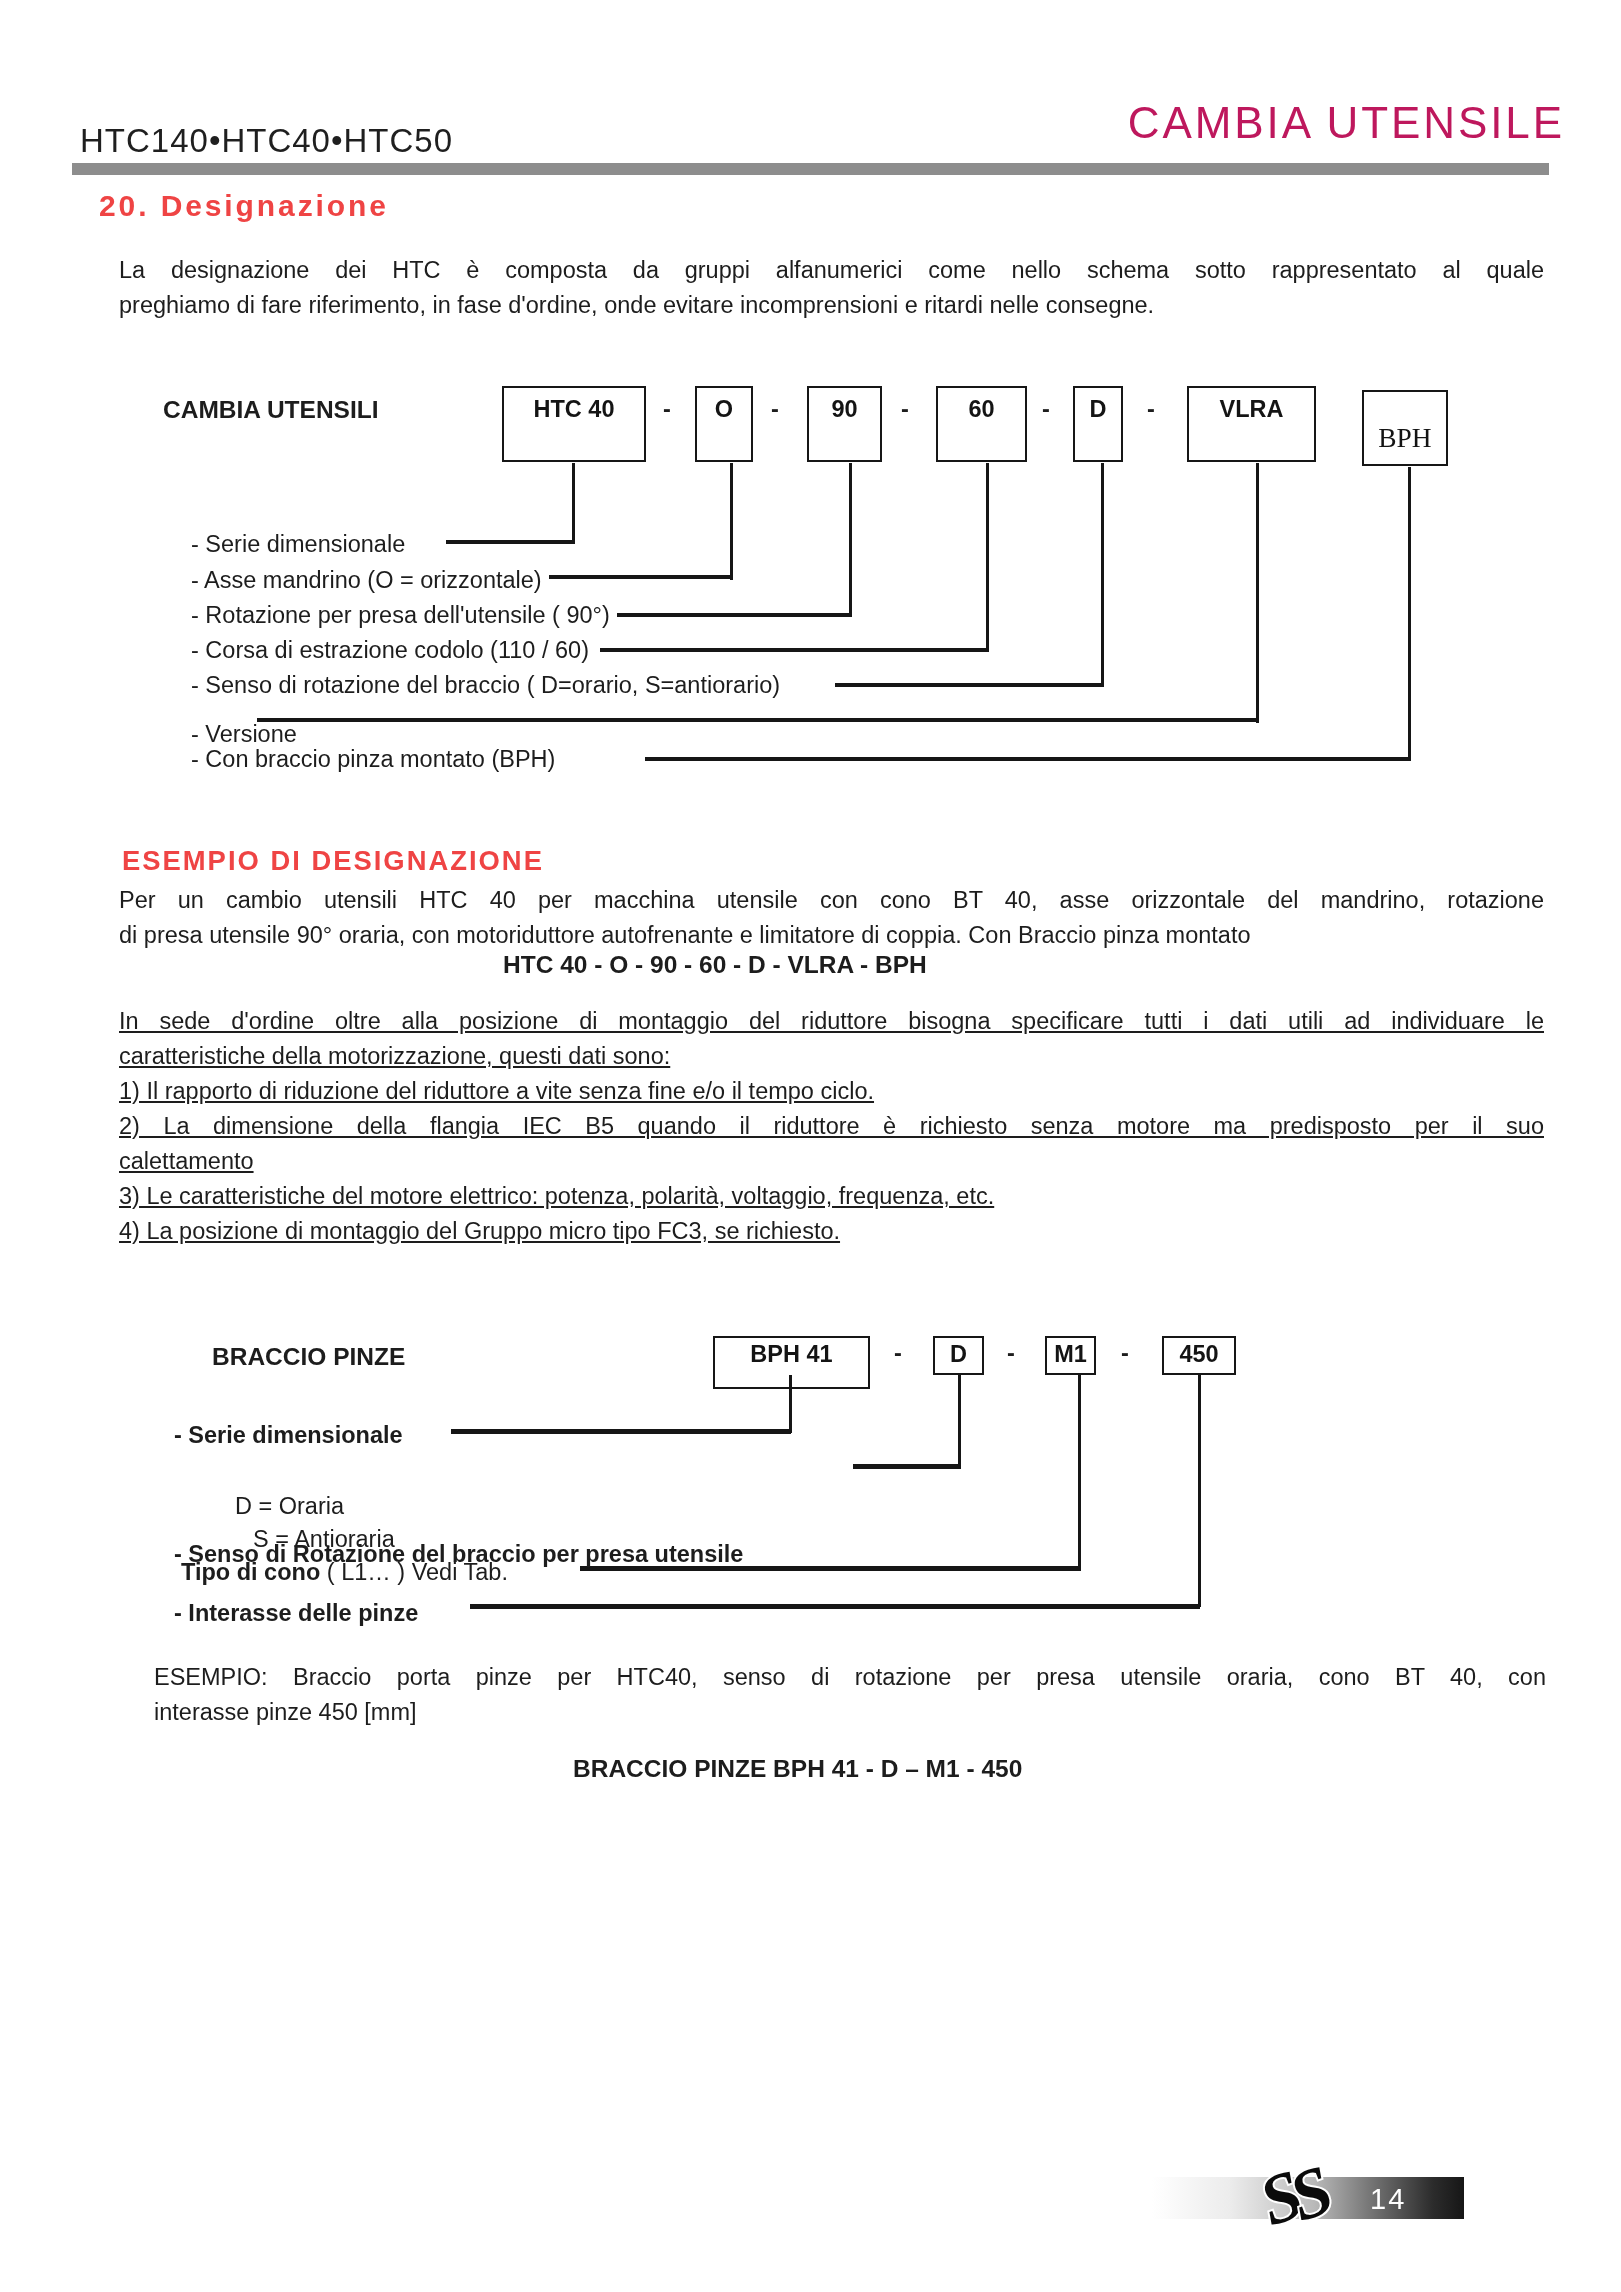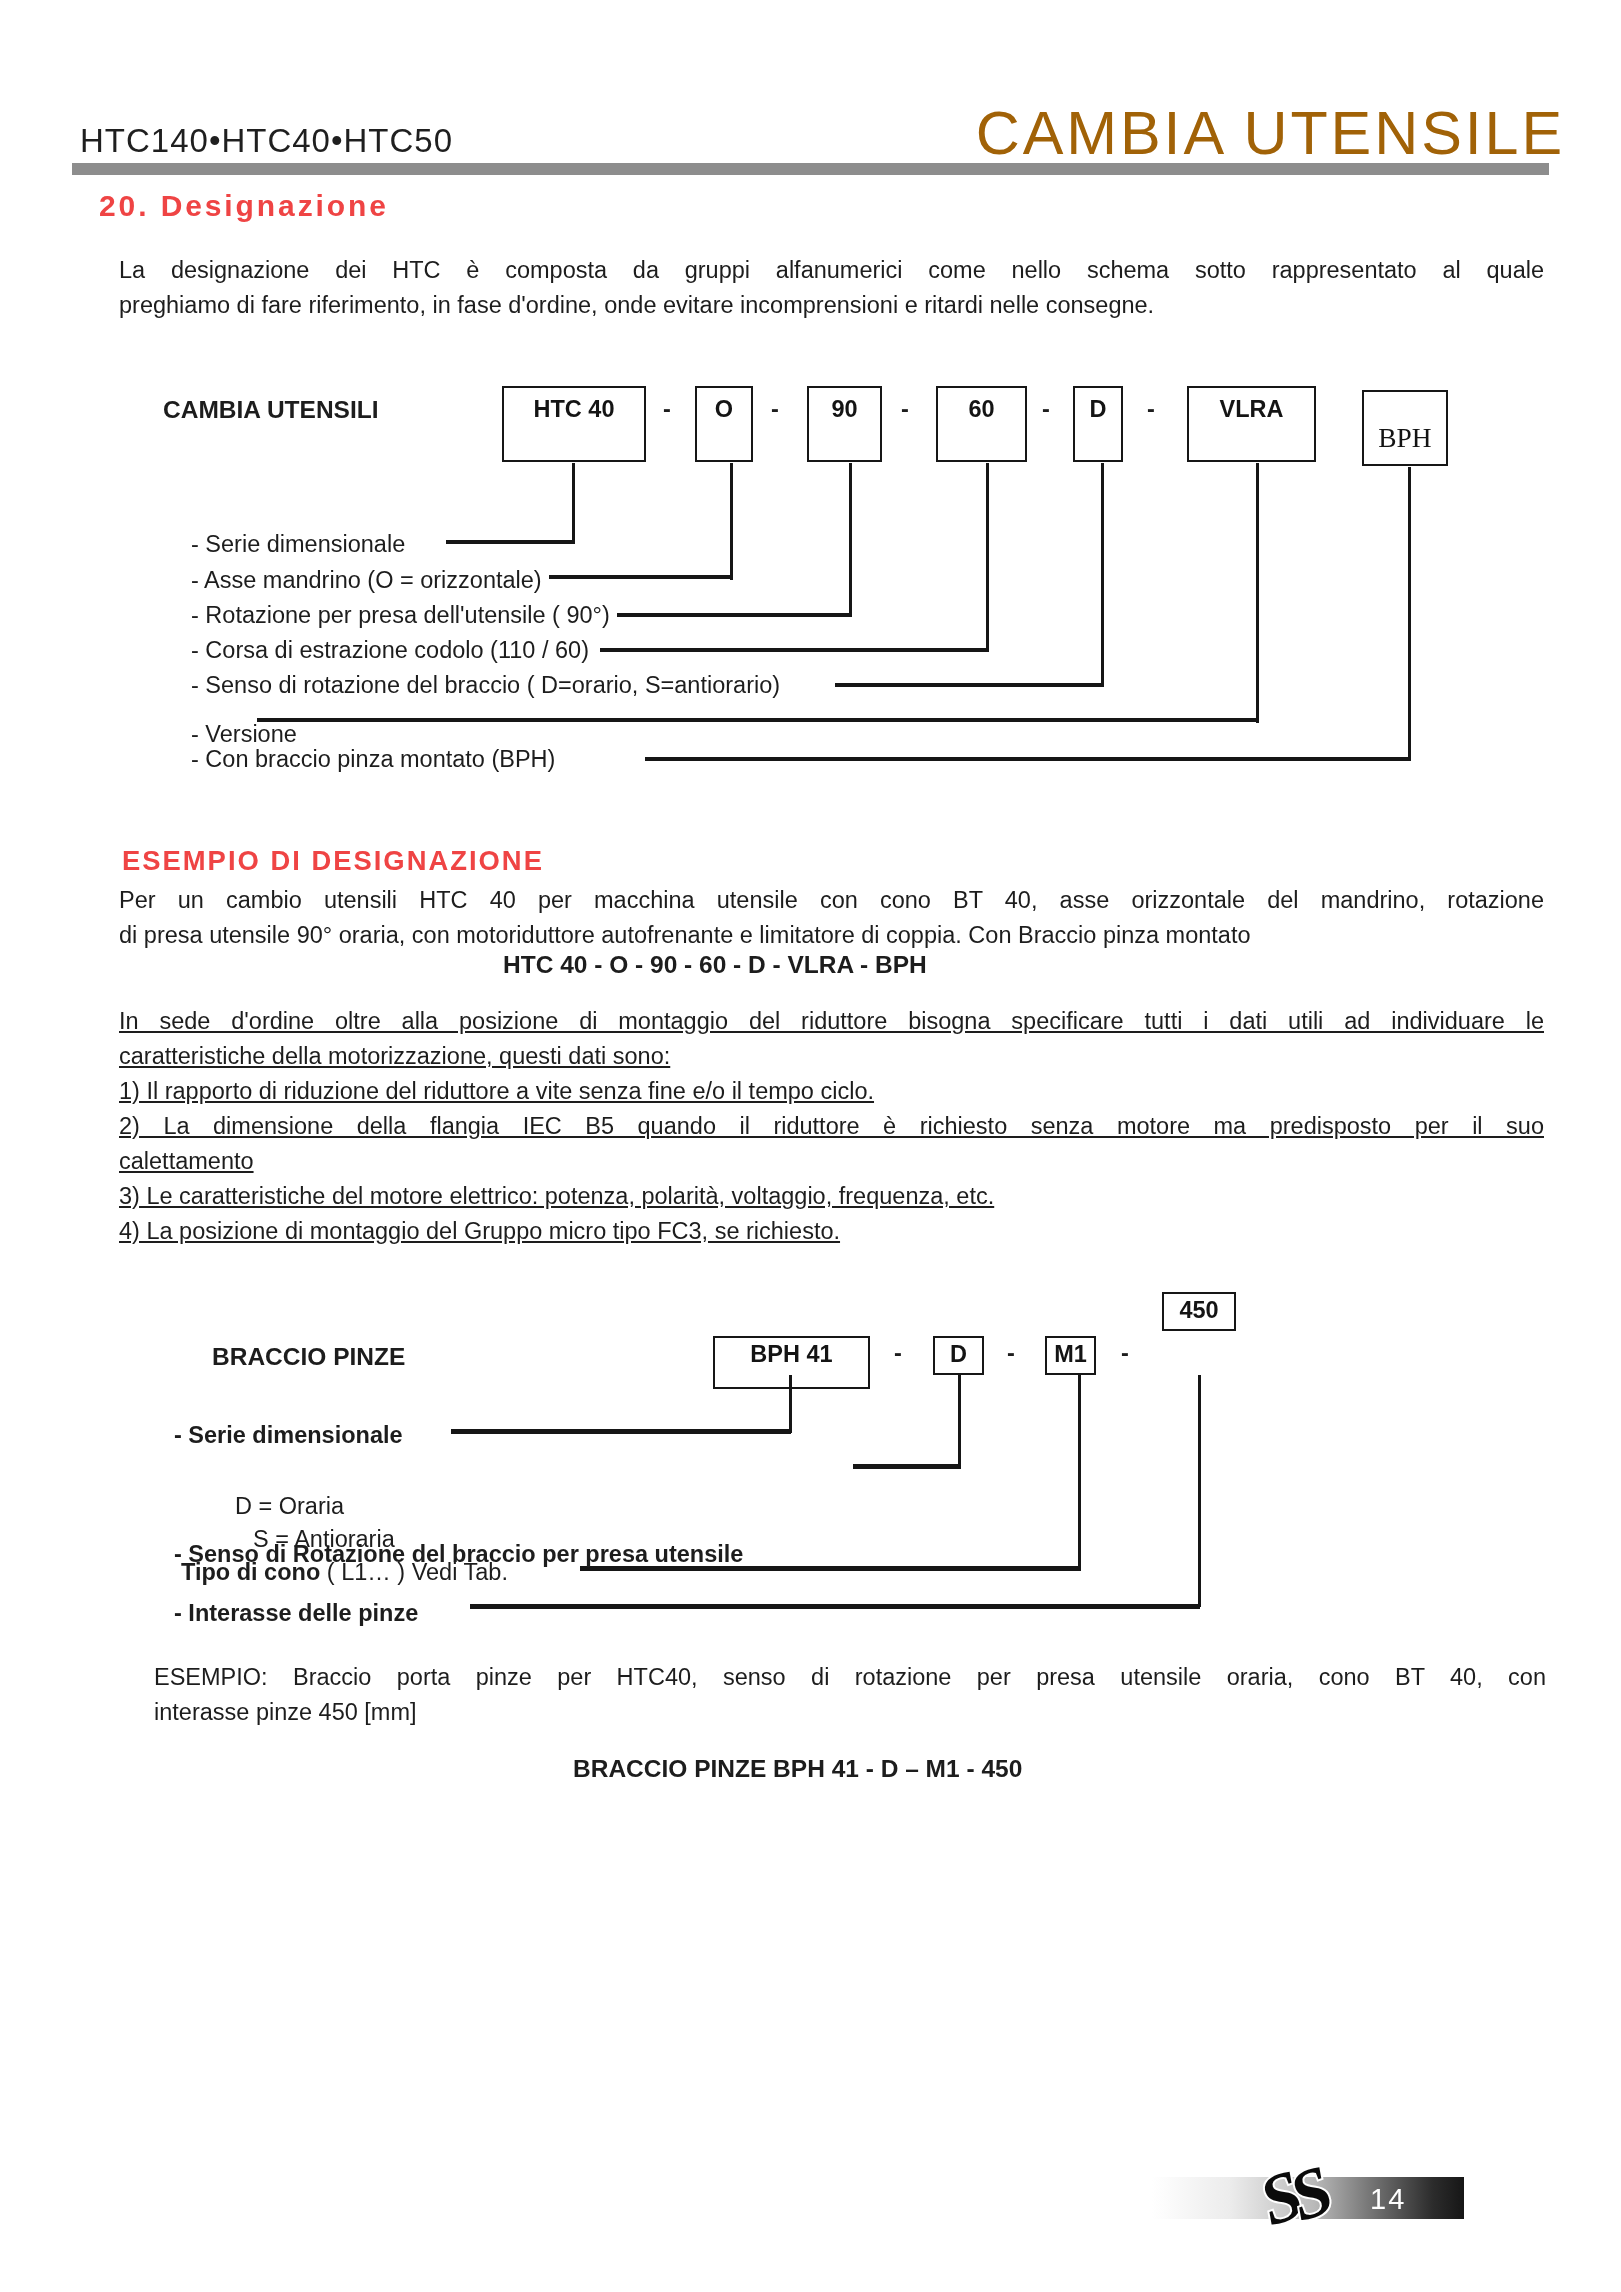--- a/index.html
+++ b/index.html
@@ -17,21 +17,21 @@
   .bold{font-weight:bold;}
   .dash{font-weight:bold;font-size:23.5px;}
 </style>
 </head>
 <body>
 
 <div class="page">
 
   <div class="abs" style="left:80px;top:122px;font-size:33px;letter-spacing:1px;color:#1f1f1f;white-space:nowrap;">HTC140•HTC40•HTC50</div>
 
-  <div class="abs" style="right:56px;top:98px;font-size:61px;letter-spacing:2.9px;color:#a16207;white-space:nowrap;">CAMBIA UTENSILE</div>
+  <div class="abs" style="right:56px;top:98px;font-size:44px;letter-spacing:2.9px;color:#be185d;white-space:nowrap;">CAMBIA UTENSILE</div>
 
   <div class="abs" style="left:72px;top:163px;width:1477px;height:11.8px;background:#8d8d8d;"></div>
 
   <div class="abs gray-head" style="left:99px;top:189px;font-size:30px;">20. Designazione</div>
 
   <div class="abs jpar" style="left:119px;top:253px;width:1425px;">
     <div class="jline">La designazione dei HTC è composta da gruppi alfanumerici come nello schema sotto rappresentato al quale</div>
     <div class="nline">preghiamo di fare riferimento, in fase d'ordine, onde evitare incomprensioni e ritardi nelle consegne.</div>
   </div>
 
@@ -94,21 +94,21 @@
   </div>
 
   <div class="abs txt bold" style="left:212px;top:1339px;font-size:24.5px;">BRACCIO PINZE</div>
 
   <div class="abs box" style="left:713px;top:1336px;width:157px;height:53px;line-height:33px;">BPH 41</div>
   <div class="abs dash" style="left:894px;top:1340px;">-</div>
   <div class="abs box" style="left:933px;top:1336px;width:51px;height:39px;line-height:33px;">D</div>
   <div class="abs dash" style="left:1007px;top:1340px;">-</div>
   <div class="abs box" style="left:1045px;top:1336px;width:51px;height:39px;line-height:33px;">M1</div>
   <div class="abs dash" style="left:1121px;top:1340px;">-</div>
-  <div class="abs box" style="left:1162px;top:1292px;width:74px;height:39px;line-height:33px;">450</div>
+  <div class="abs box" style="left:1162px;top:1336px;width:74px;height:39px;line-height:33px;">450</div>
 
   <div class="abs vline" style="left:789px;top:1375px;height:58px;"></div>
   <div class="abs vline" style="left:958px;top:1375px;height:93px;"></div>
   <div class="abs vline" style="left:1078px;top:1375px;height:195px;"></div>
   <div class="abs vline" style="left:1198px;top:1375px;height:232px;"></div>
 
   <div class="abs hline" style="left:451px;top:1429px;width:340px;height:4.9px;"></div>
   <div class="abs hline" style="left:853px;top:1464px;width:108px;height:4.9px;"></div>
   <div class="abs hline" style="left:580px;top:1566px;width:501px;height:4.9px;"></div>
   <div class="abs hline" style="left:470px;top:1604px;width:730px;height:4.9px;"></div>

